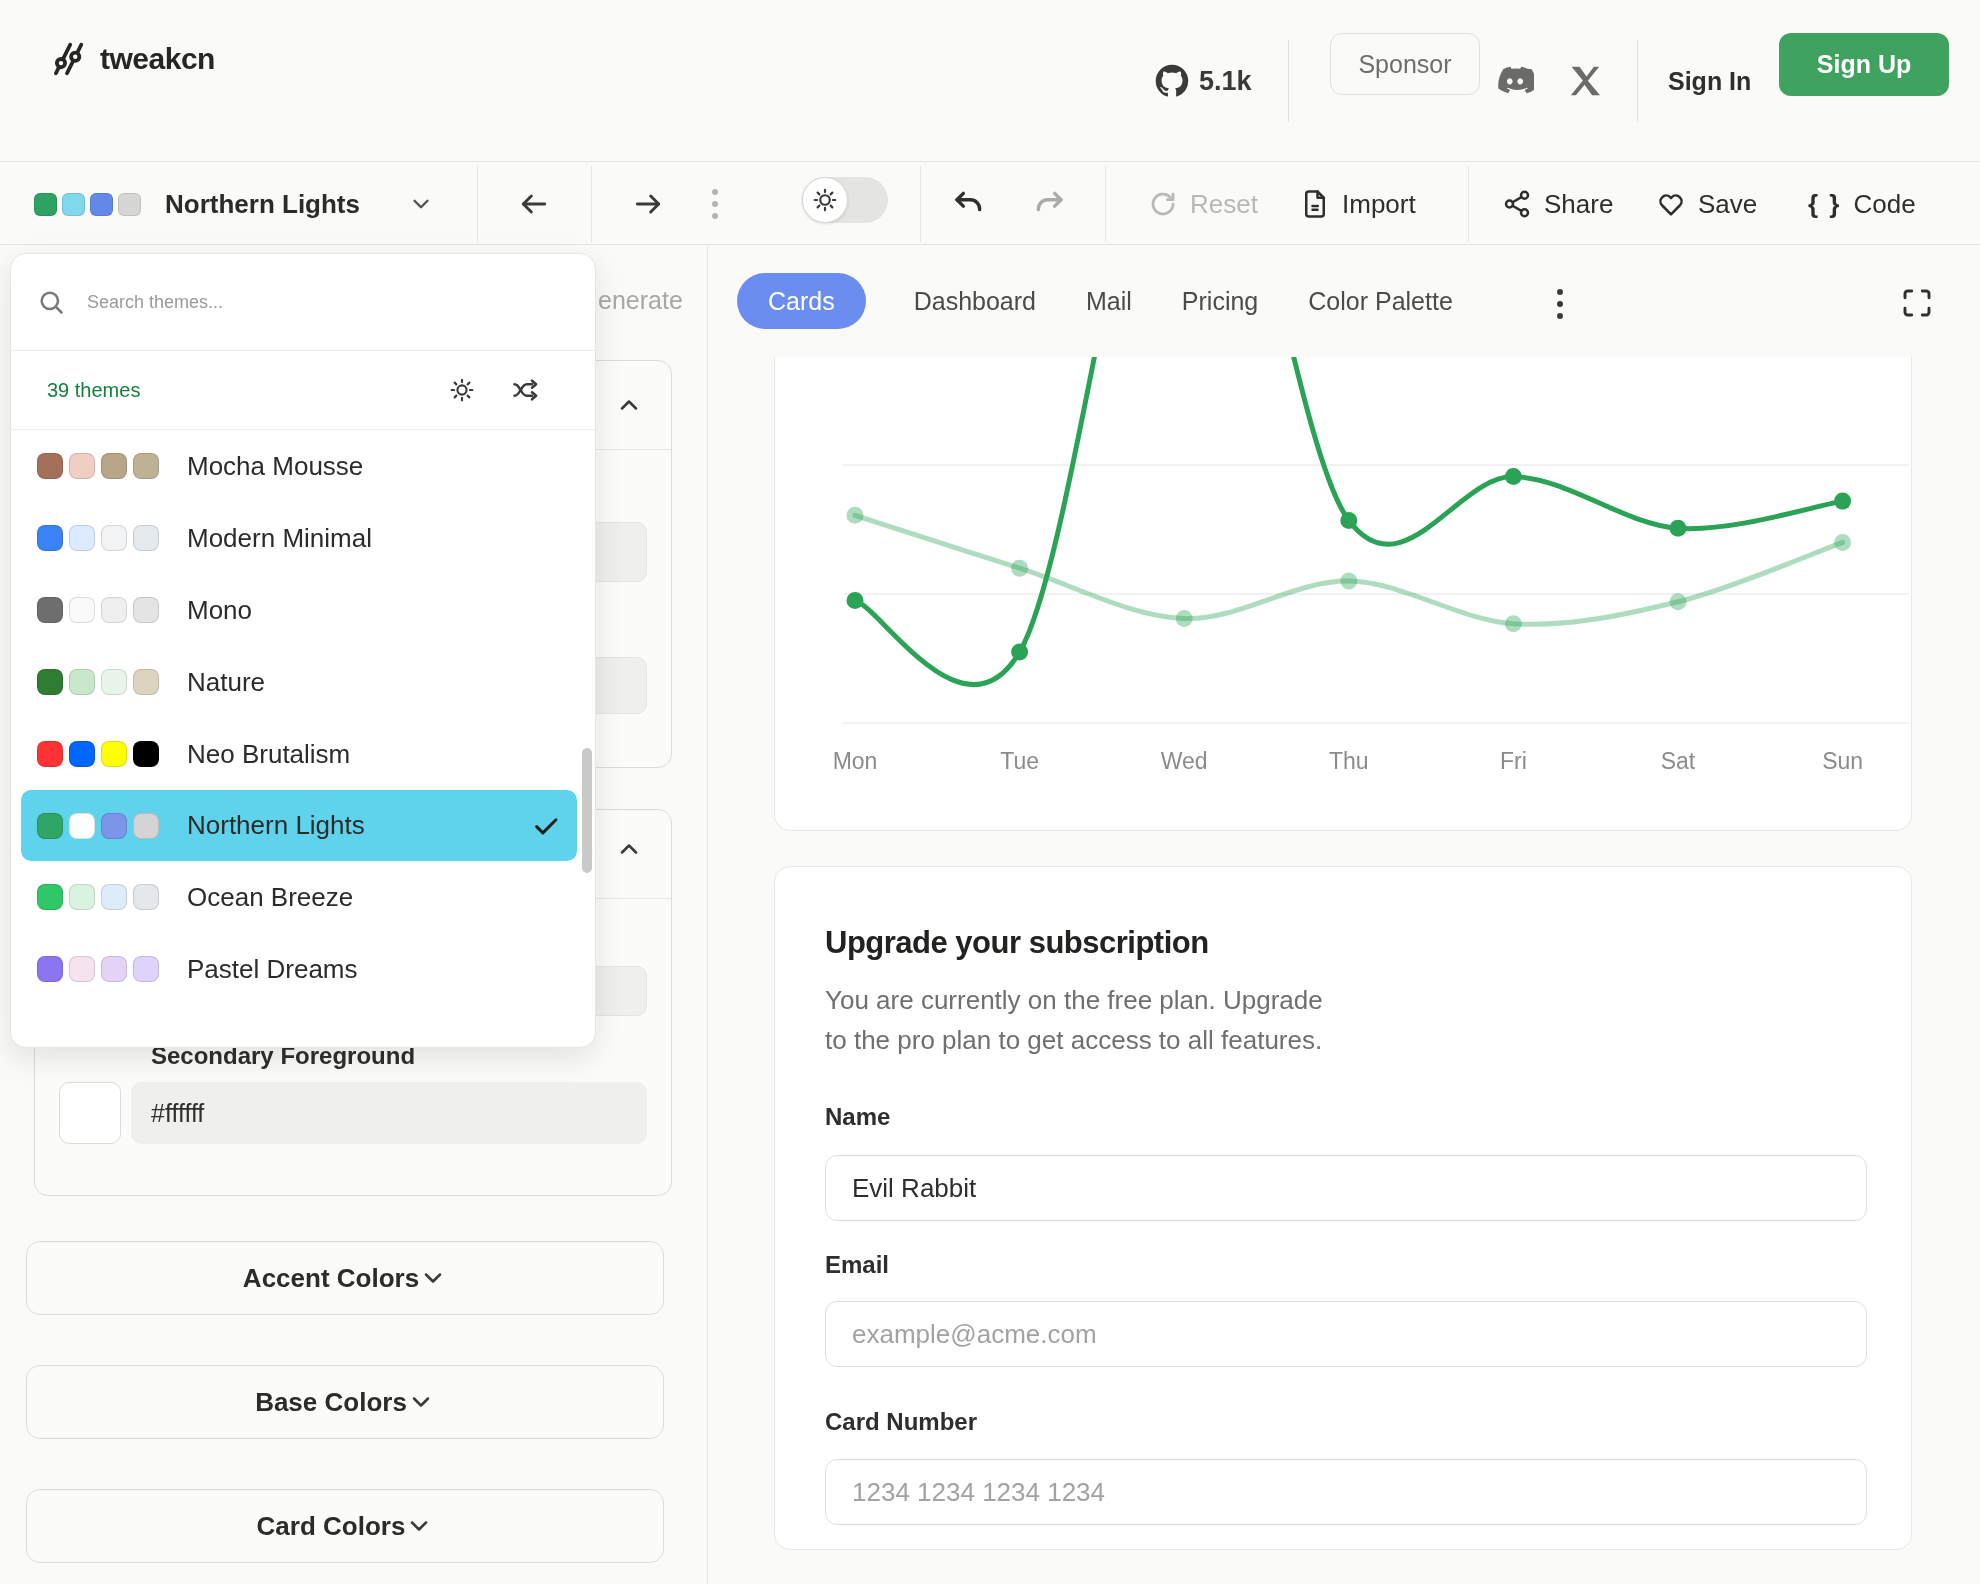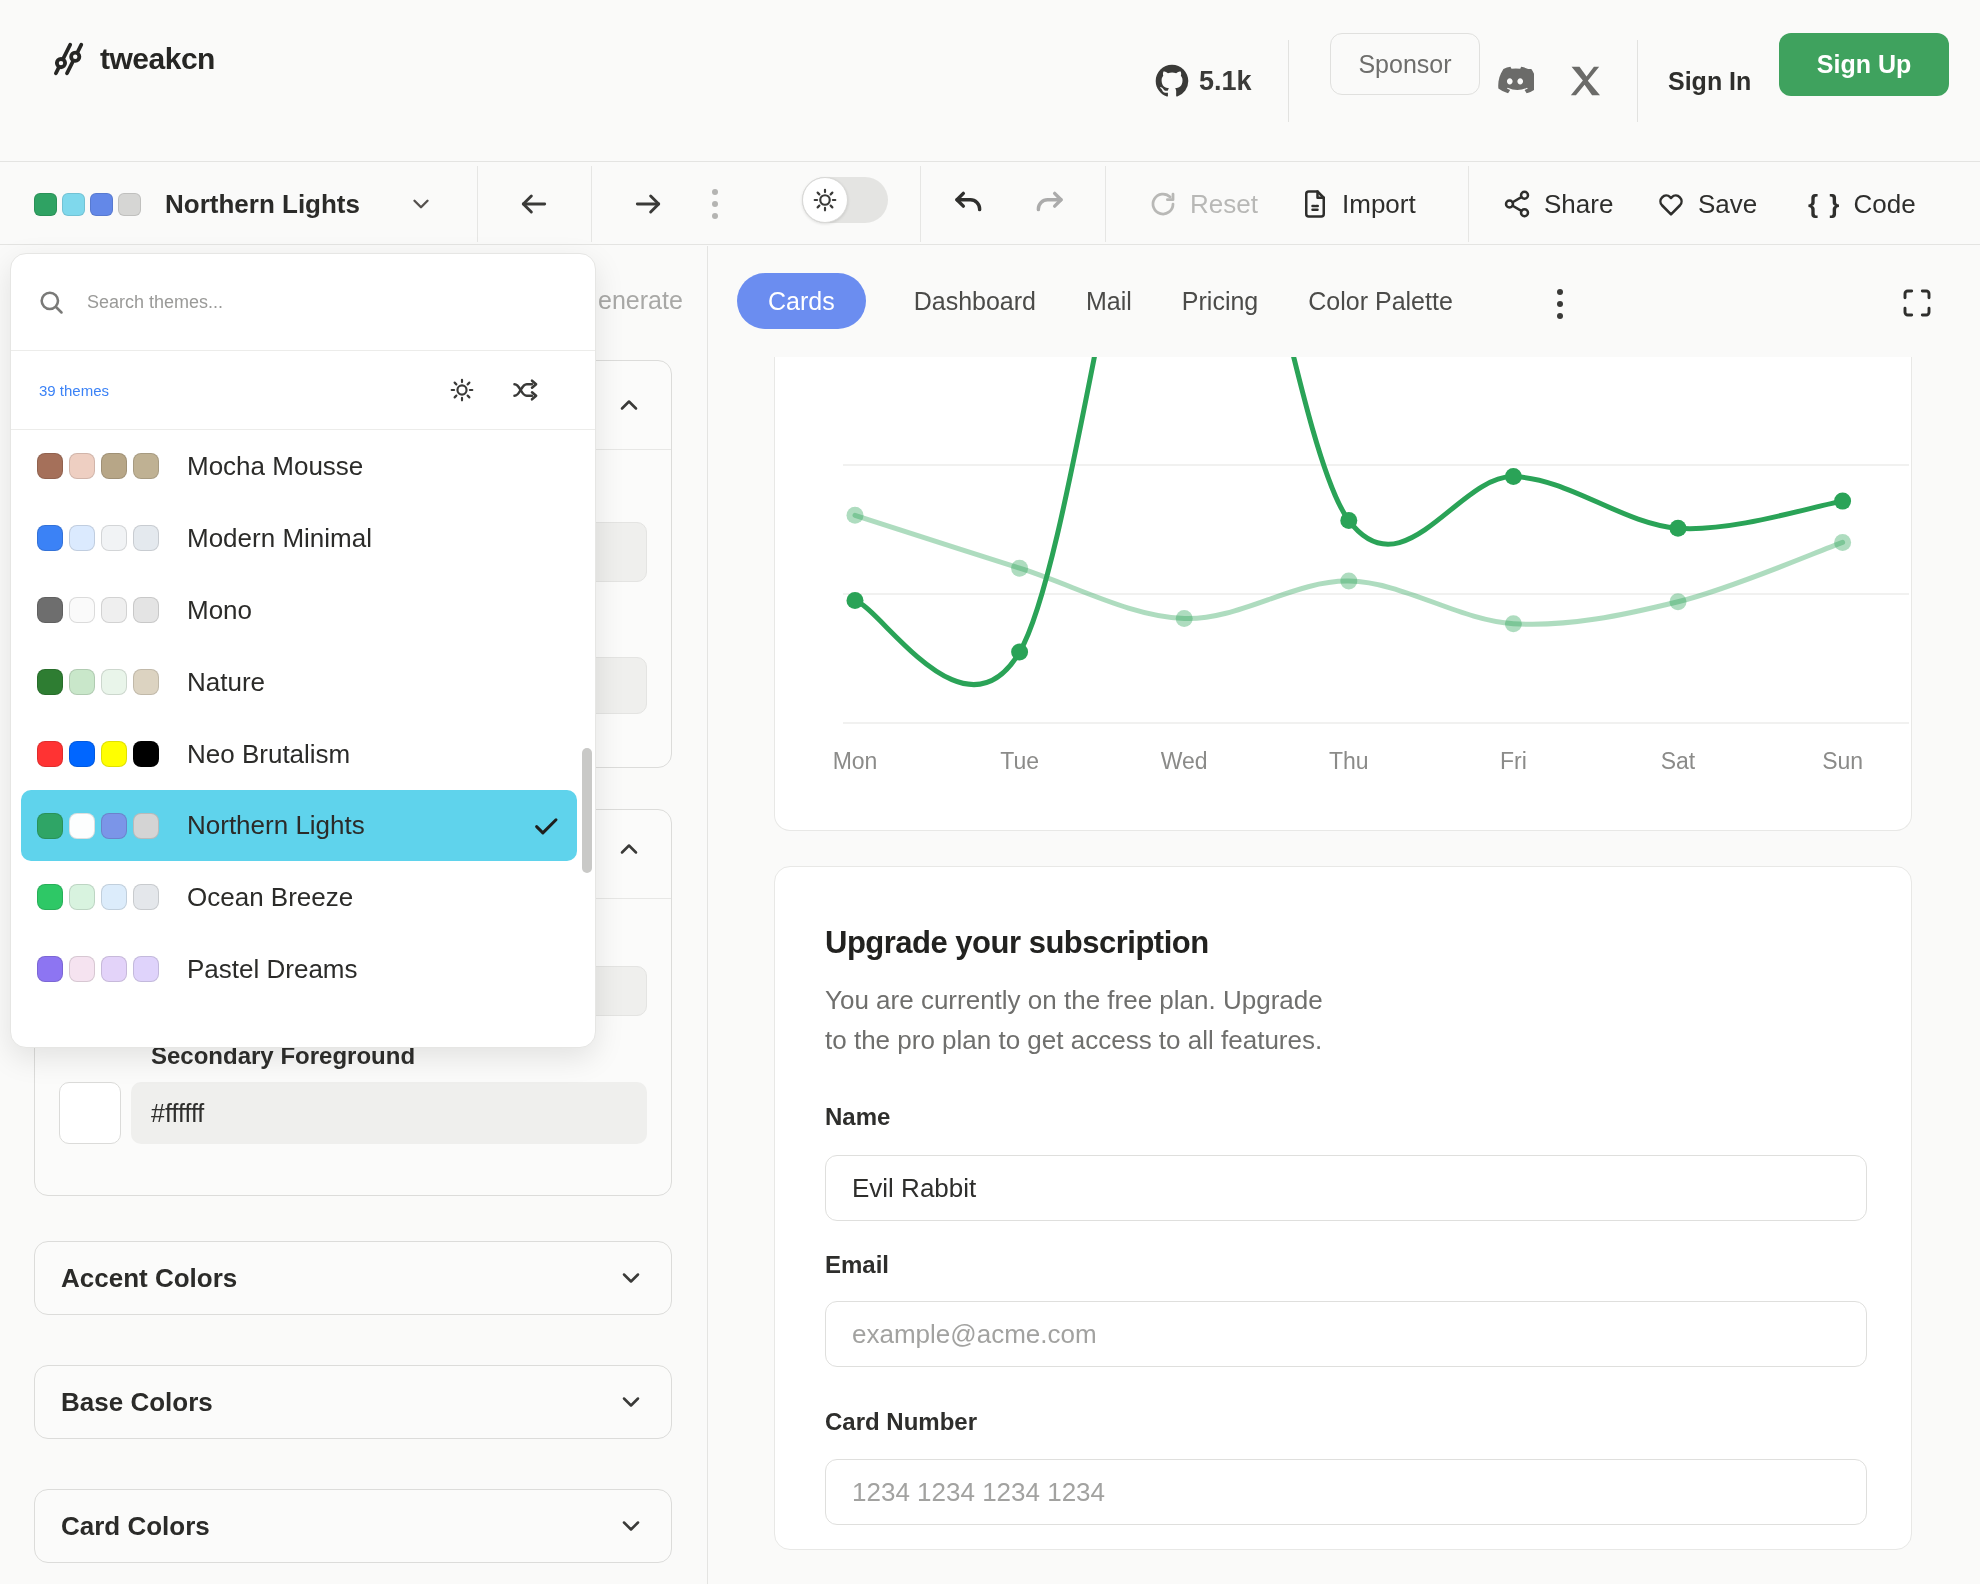--- a/index.html
+++ b/index.html
@@ -51,37 +51,37 @@
   .lcard-hdr-border { position:absolute; left:0; top:0; width:100%; border-bottom:1px solid #e7e7e5; }
   .frag-input { position:absolute; left:96px; width:516px; background:#efefed;
     border:1px solid #e4e4e2; border-radius:10px; }
   .chev-abs { position:absolute; left:580px; }
   #sec-fg-label { position:absolute; left:116px; top:232px; font-size:24px; font-weight:600; color:#2e2e2c; }
   #white-swatch { position:absolute; left:24px; top:272px; width:62px; height:62px;
     background:#fff; border:1.5px solid #dbdbd9; border-radius:10px; }
   #hex-input { position:absolute; left:96px; top:272px; width:516px; height:62px;
     background:#efefed; border:none; border-radius:10px; font-size:25px; color:#2e2e2c;
     padding:0 20px; font-family:inherit; }
-  .section-card { position:absolute; left:34px; width:638px; height:74px; background:#fbfbfa;
+  .section-card { position:absolute; left:26px; width:638px; height:74px; background:#fbfbfa;
     border:1.5px solid #dcdcda; border-radius:14px; display:flex; align-items:center;
-    justify-content:space-between; padding:0 26px; cursor:pointer; }
+    justify-content:center; padding:0 26px; cursor:pointer; }
   .section-label { font-size:26px; font-weight:600; color:#2b2b29; }
 
   
   #dropdown { position:absolute; left:10px; top:253px; width:586px; height:795px;
     background:#ffffff; border:1px solid #e6e6e4; border-radius:16px; z-index:30;
     box-shadow:0 10px 30px rgba(0,0,0,.10); overflow:hidden; }
   #dd-search-row { position:absolute; left:0; top:0; width:100%; height:97px;
     border-bottom:1px solid #ececea; display:flex; align-items:center; gap:22px; padding:0 26px; }
   #dd-search-input { flex:1; border:none; outline:none; font-size:18px; font-family:inherit;
     background:transparent; color:#2b2b29; }
   #dd-search-input::placeholder { color:#9a9a98; }
   #dd-count-row { position:absolute; left:0; top:97px; width:100%; height:79px;
     border-bottom:1px solid #ececea; display:flex; align-items:center; padding:0 28px; }
-  #dd-count { font-size:15px; color:#3b82f6; }
+  #dd-count { font-size:20px; color:#15803d;margin-left:8px; }
   #dd-count-icons { margin-left:auto; display:flex; gap:36px; align-items:center; padding-right:28px; }
   #theme-list { position:absolute; left:0; top:176px; width:100%; }
   .titem { position:relative; height:72px; display:flex; align-items:center; gap:0;
     padding:0 26px; cursor:pointer; }
   .titem.sel { background:#5fd3ec; margin:0 18px 0 10px; padding:0 16px; border-radius:10px; height:71px; }
   .tsw { display:flex; gap:6px; }
   .tsw-b { width:26px; height:26px; border-radius:8px; border:1px solid rgba(0,0,0,.12); }
   .tnm { font-size:26px; color:#2b2b29; margin-left:28px; }
   .titem .check { margin-left:auto; }
   #dd-scrollthumb { position:absolute; left:571px; top:494px; width:10px; height:125px;

